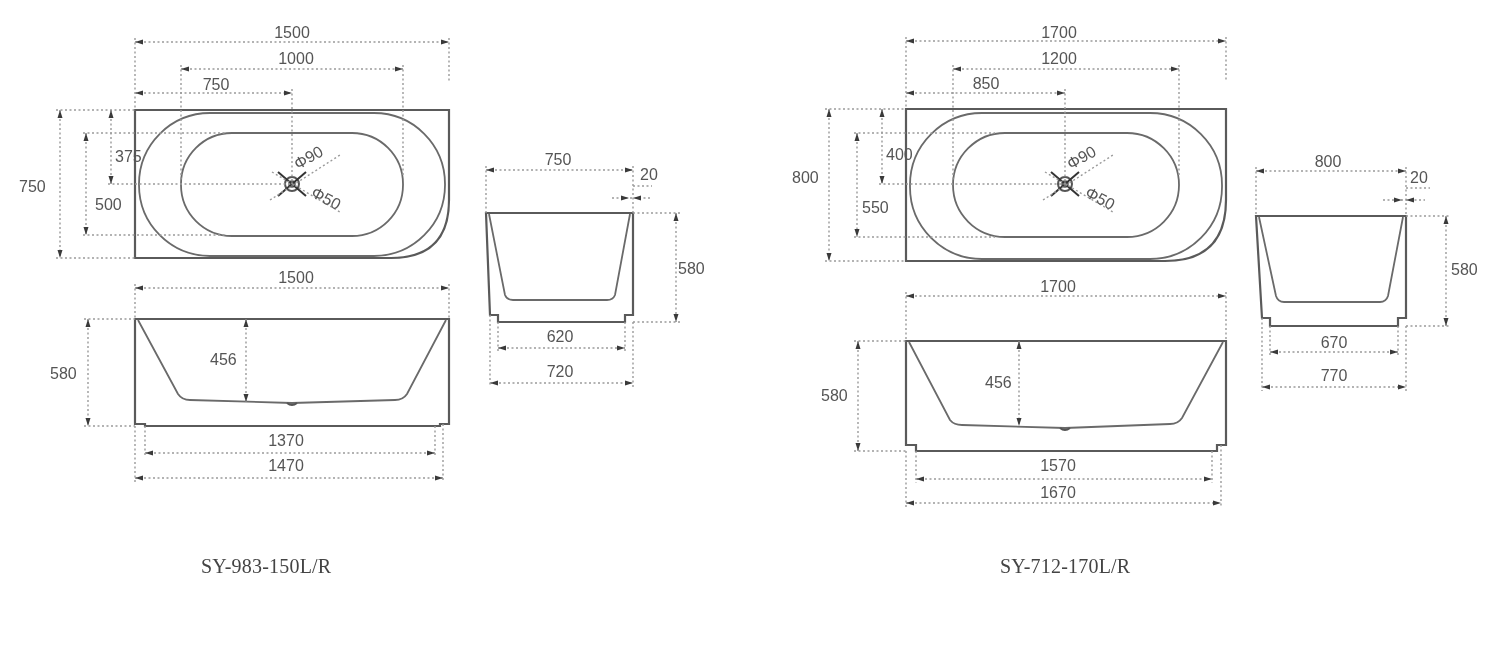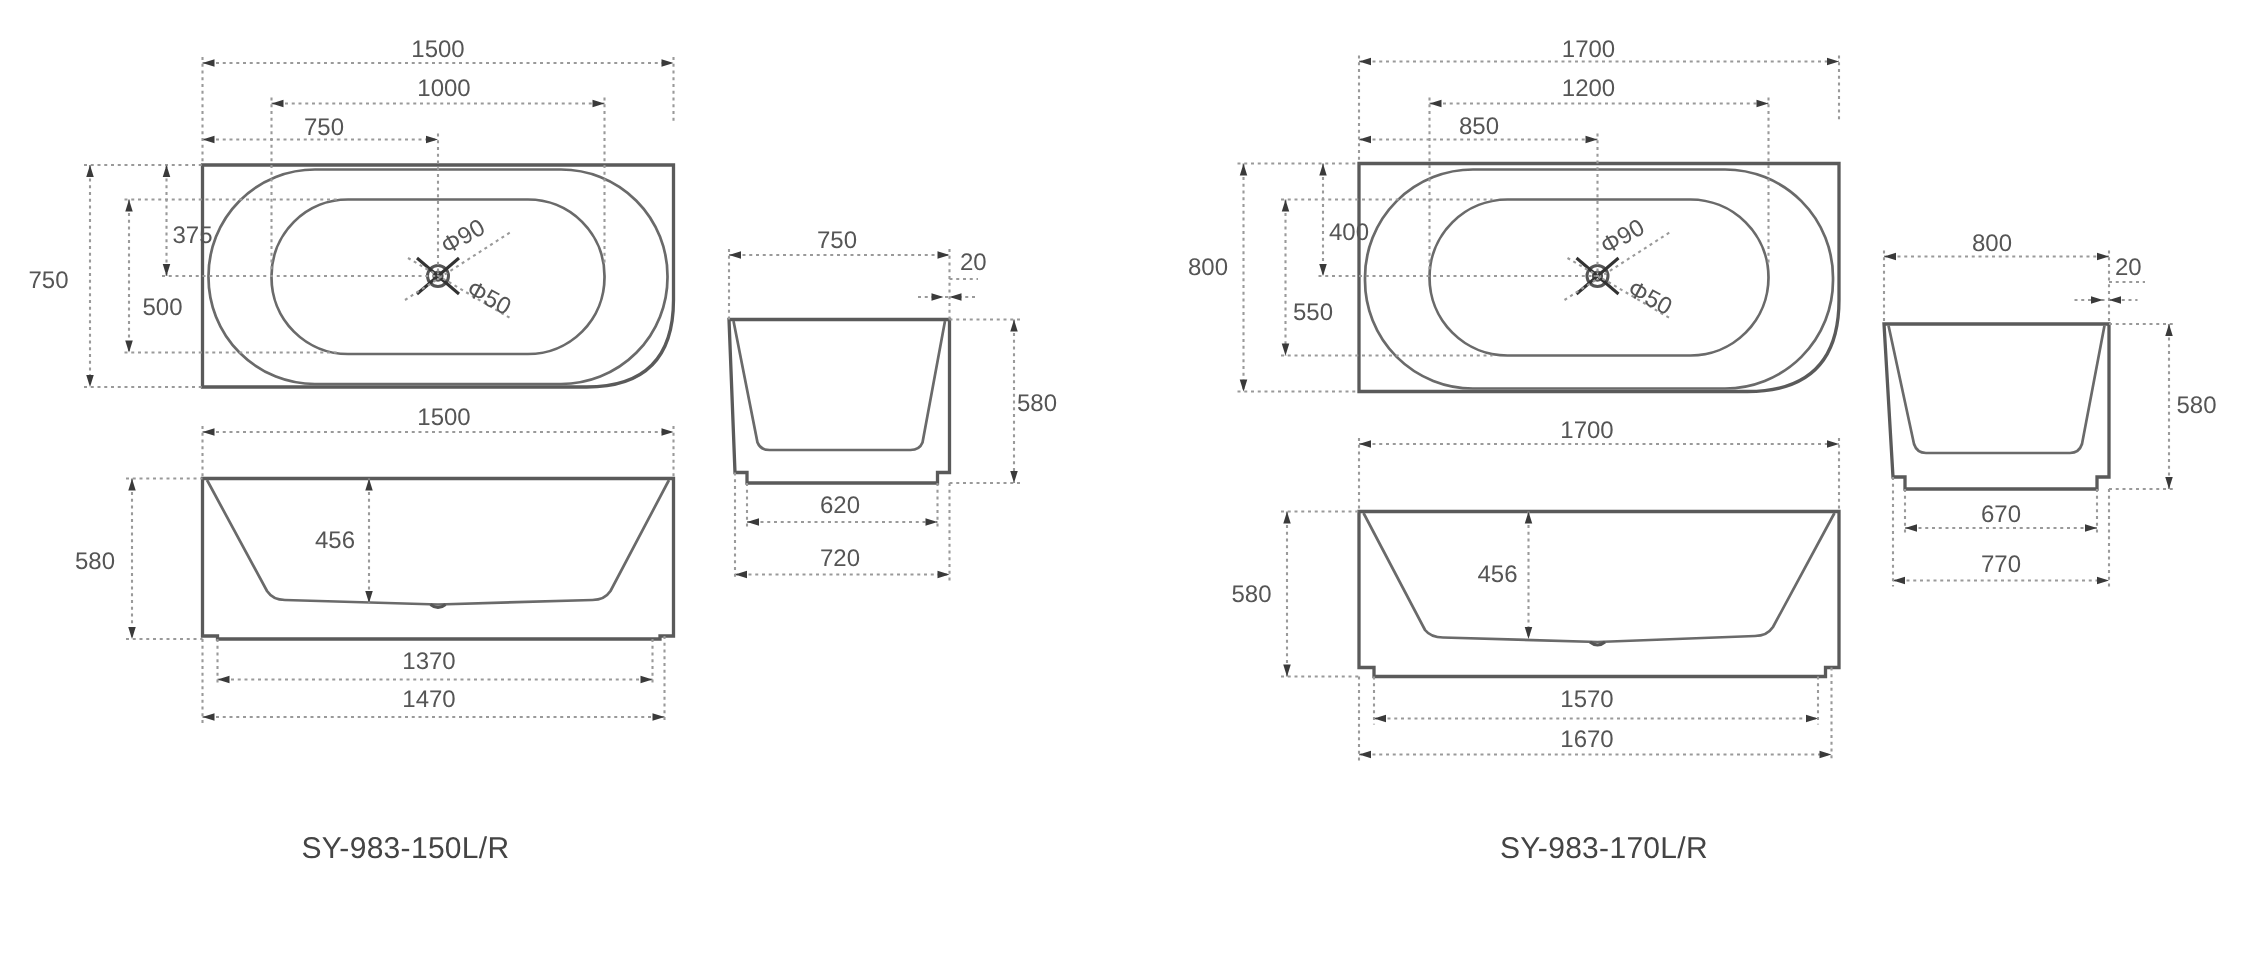--- a/index.html
+++ b/index.html
@@ -3,21 +3,21 @@
 <meta charset="utf-8">
 <style>
   html, body { margin:0; padding:0; background:#ffffff; }
   body { width:1500px; height:650px; position:relative; overflow:hidden; font-family:"Liberation Sans", sans-serif; }
   svg { position:absolute; left:0; top:0; }
   .outline { fill:none; stroke:#5a5a5a; stroke-width:2.2; }
   .outline-thin { fill:none; stroke:#6a6a6a; stroke-width:1.8; }
   .dim { fill:none; stroke:#9a9a9a; stroke-width:1.4; stroke-dasharray:2 2.5; }
   .arrow { fill:#3a3a3a; }
   .dimtext { font-family:"Liberation Sans", sans-serif; font-size:16px; fill:#555555; }
-  .caption { position:absolute; font-family:Liberation Sans, sans-serif; font-size:20px; color:#444444; letter-spacing:0.2px; }
+  .caption { position:absolute; font-family:Liberation Serif, serif; font-size:20px; color:#444444; letter-spacing:0.2px; }
 </style>
 </head>
 <body>
 
 <svg width="1500" height="650" viewBox="0 0 1500 650">
 
   <g>
 
     <g>
       <path class="outline" d="M135,110 L449,110 L449,200 Q449,258 391,258 L135,258 Z"></path>
@@ -258,13 +258,13 @@
       <text class="dimtext" x="1328" y="167" text-anchor="middle">800</text>
       <text class="dimtext" x="1410" y="183">20</text>
       <text class="dimtext" x="1451" y="275">580</text>
       <text class="dimtext" x="1334" y="348" text-anchor="middle">670</text>
       <text class="dimtext" x="1334" y="381" text-anchor="middle">770</text>
     </g>
   </g>
 </svg>
 
 <div class="caption" style="left:201px; top:555px;">SY-983-150L/R</div>
-<div class="caption" style="left:1000px; top:555px;">SY-983-170L/R</div>
+<div class="caption" style="left:1000px; top:555px;">SY-712-170L/R</div>
 
 </body></html>

